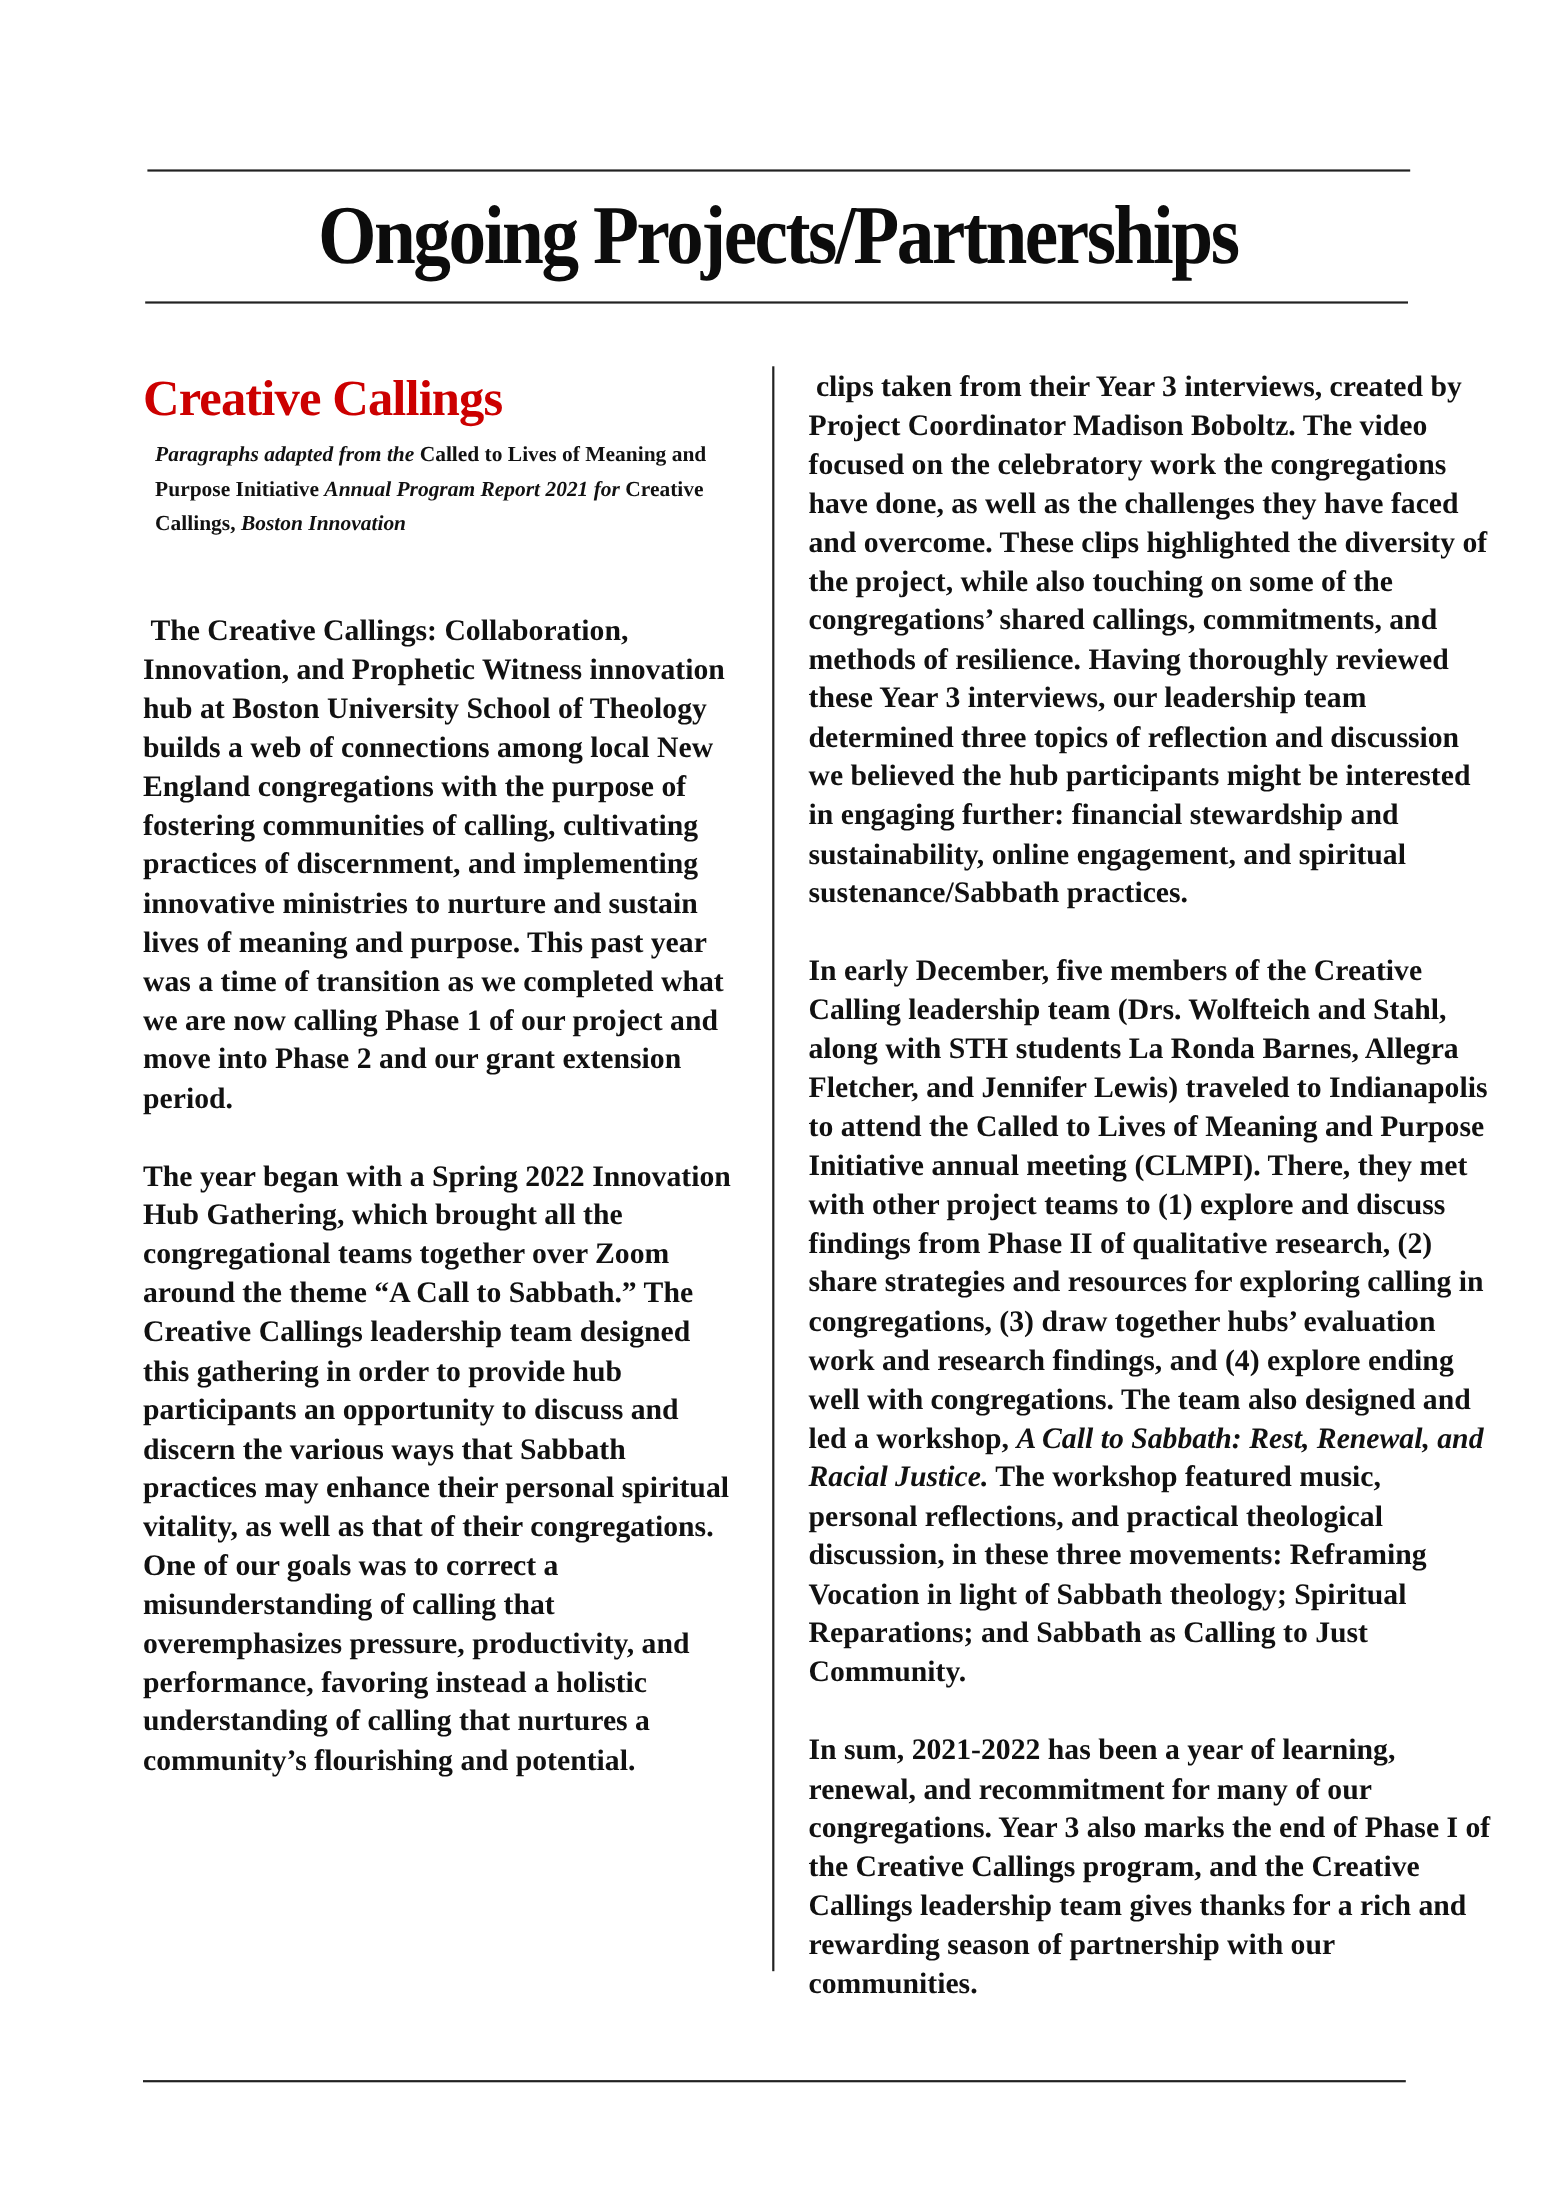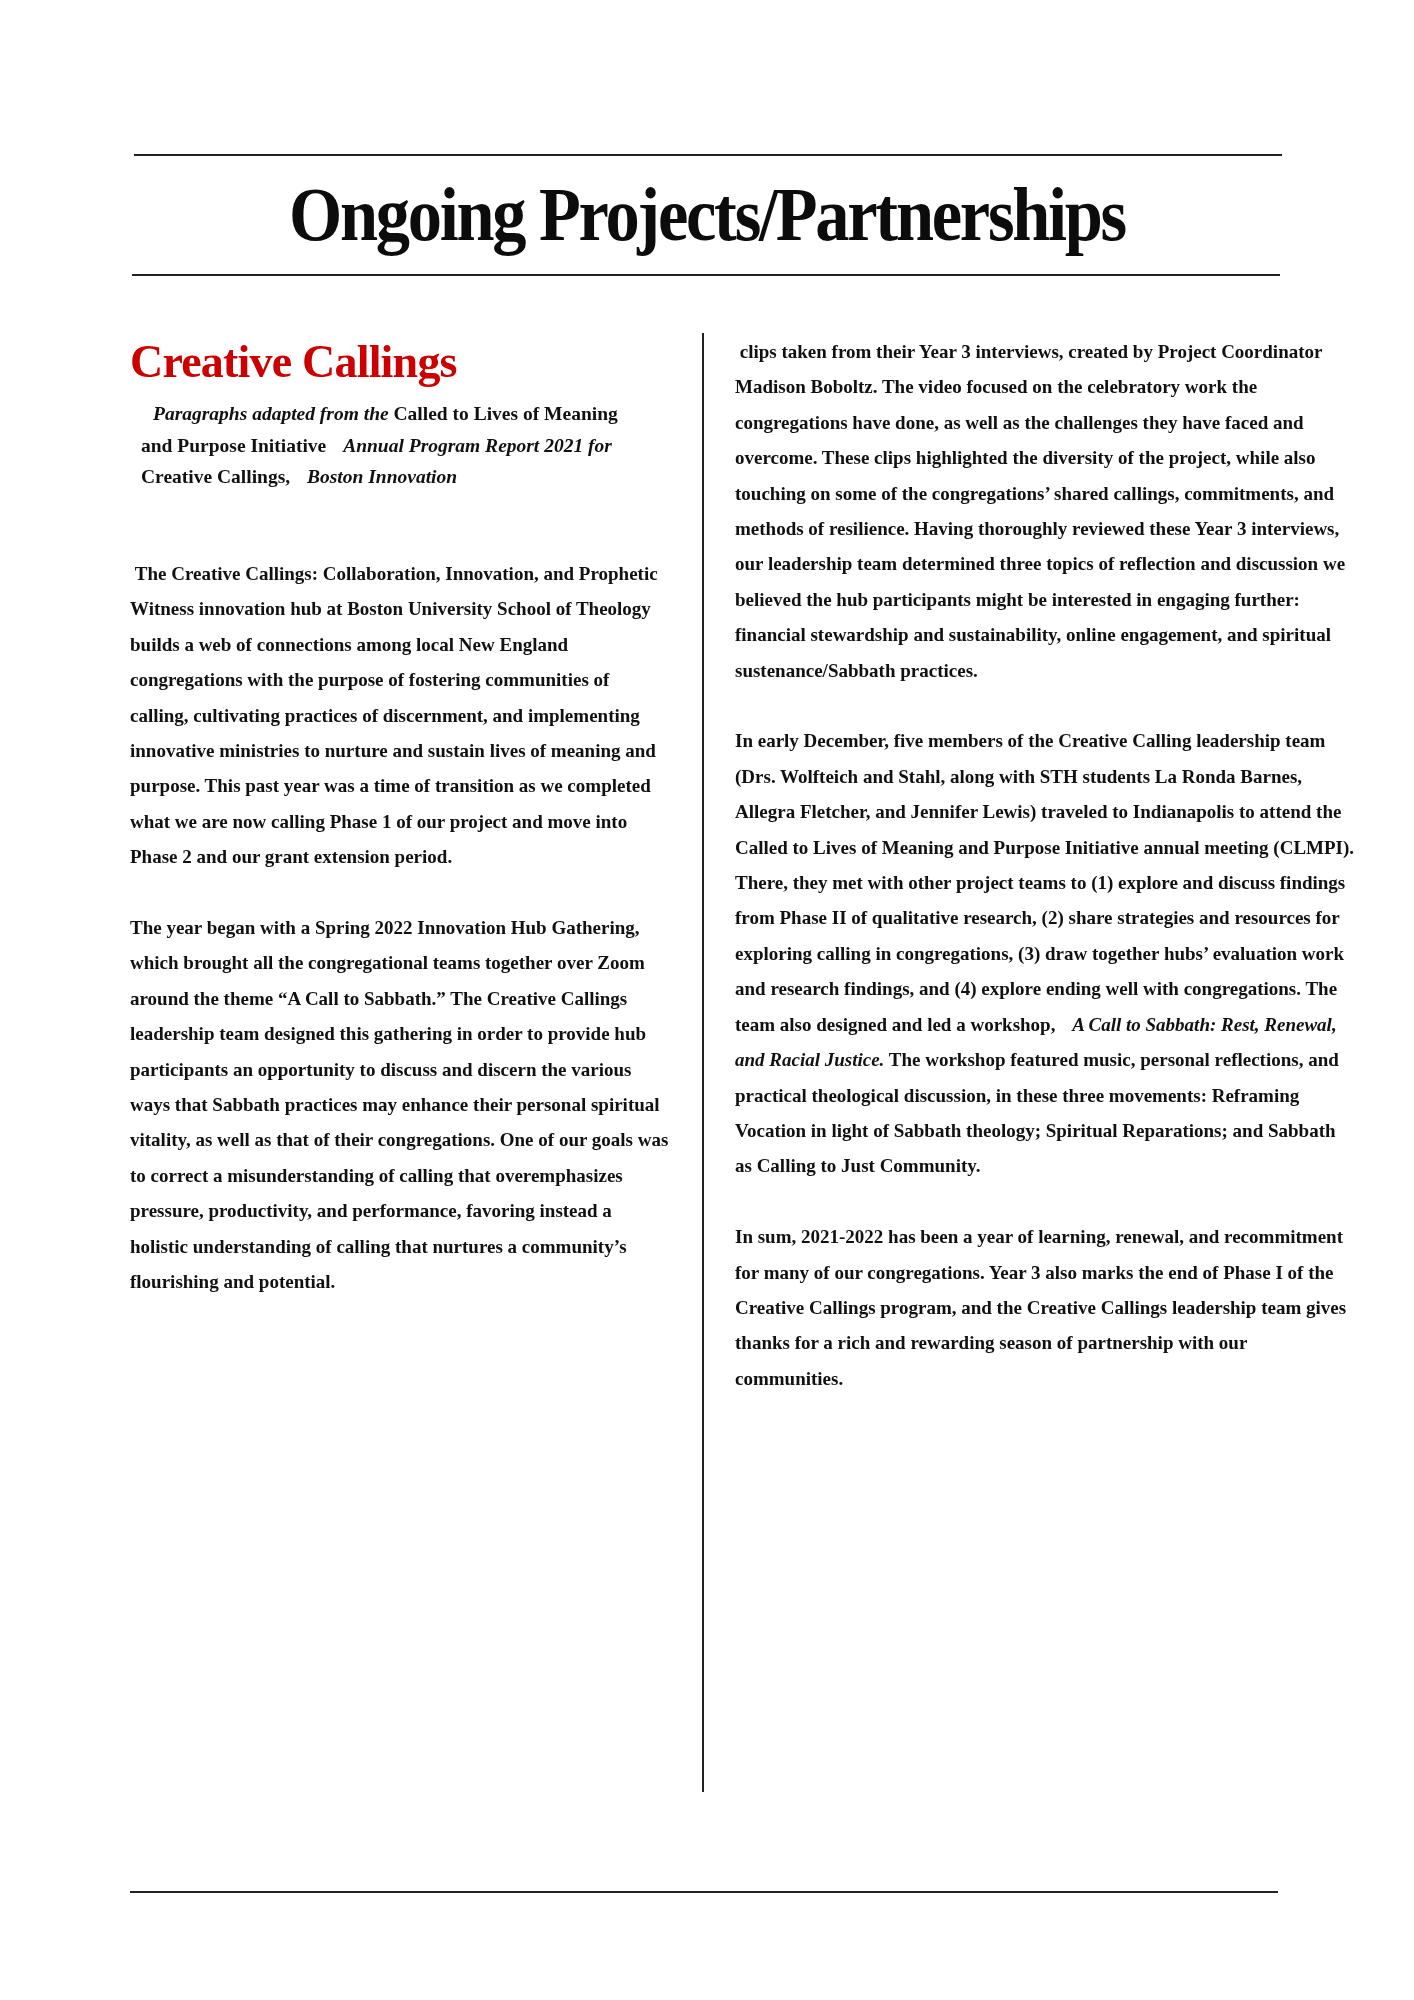--- a/index.html
+++ b/index.html
@@ -46,21 +46,21 @@
       top: 333px;
       width: 2px;
       height: 1459px;
       background: #222222;
     }
 
     .col {
       position: absolute;
       font-family: "Liberation Serif", "DejaVu Serif", serif;
       font-weight: bold;
-      font-size: 19px;
+      font-size: 27px;
       line-height: 35.4px;
       color: #111111;
     }
     #col-left { left: 130px; top: 556px; width: 540px; }
     #col-right { left: 735px; top: 334px; width: 620px; }
 
     .section-heading {
       position: absolute;
       left: 130px;
       top: 332px;
@@ -83,21 +83,21 @@
       font-size: 19.5px;
       line-height: 31.5px;
       color: #111111;
       margin: 0;
     }
     .attribution .it { font-style: italic; }
 
     .col p {
       margin: 0 0 35.4px 0;
     }
-    .it { font-style: italic; margin-left: 12px; }
+    .it { font-style: italic; }
   </style>
 </head>
 <body>
 
 <div class="rule" id="rule-top"></div>
 
 <h1 class="page-title" style="margin:0;">Ongoing Projects/Partnerships</h1>
 
 <div class="rule" id="rule-under-title"></div>
 

